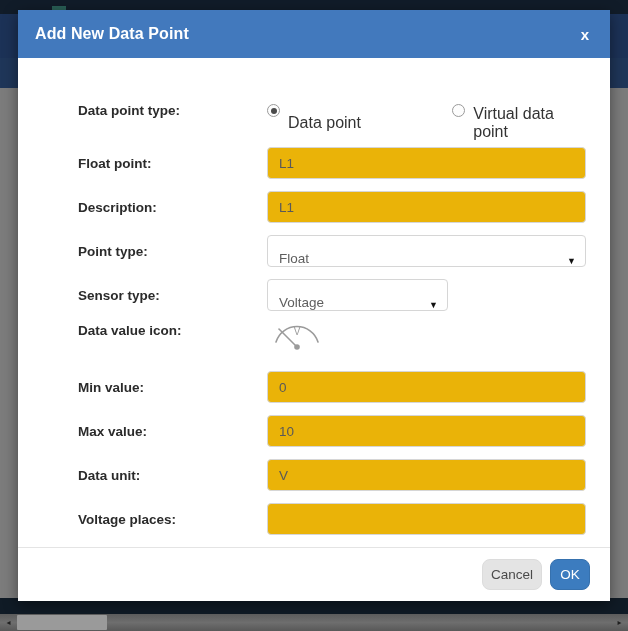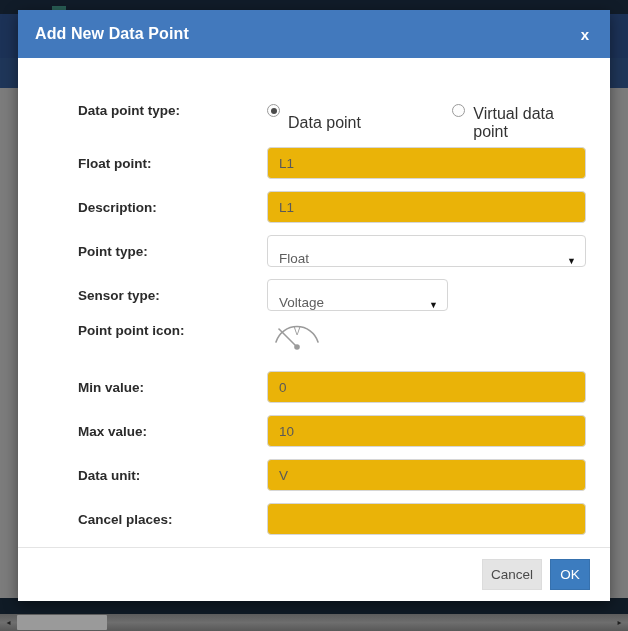--- a/index.html
+++ b/index.html
@@ -238,21 +238,21 @@
     display: flex;
     align-items: center;
     justify-content: flex-end;
     padding-right: 20px;
     gap: 8px;
     box-sizing: border-box;
   }
   .btn {
     font-family: "Liberation Sans", sans-serif;
     font-size: 13.5px;
-    border-radius: 0;
+    border-radius: 8px;
     padding: 7px 5px;
     cursor: pointer;
     border: 1px solid transparent;
     line-height: 1.15;
   }
   .btn-cancel {
     background: #e4e4e4;
     color: #4a4a4a;
     border-color: #dcdcdc;
     min-width: 60px;
@@ -330,21 +330,21 @@
         <div class="form-label">Sensor type:</div>
         <div class="form-control-area">
           <div class="select-wrap narrow">
             <span class="select-value">Voltage</span>
             <span class="select-caret">▼</span>
           </div>
         </div>
       </div>
 
       <div class="form-row icon-row">
-        <div class="form-label">Point point icon:</div>
+        <div class="form-label">Data value icon:</div>
         <div class="form-control-area">
           <svg class="gauge-icon" viewBox="0 0 52 34">
             <path d="M5 25 A22 22 0 0 1 47 25" fill="none" stroke="#9b9b9b" stroke-width="1.6" stroke-linecap="round"></path>
             <line x1="8" y1="12" x2="26" y2="30" stroke="#9b9b9b" stroke-width="1.6" stroke-linecap="round"></line>
             <circle cx="26" cy="30" r="2.8" fill="#9b9b9b"></circle>
             <text x="26" y="18" font-family="Liberation Sans, sans-serif" font-size="10" fill="#9b9b9b" text-anchor="middle">V</text>
           </svg>
         </div>
       </div>
 
@@ -363,21 +363,21 @@
       </div>
 
       <div class="form-row">
         <div class="form-label">Data unit:</div>
         <div class="form-control-area">
           <input class="txt-input" type="text" value="V" style="">
         </div>
       </div>
 
       <div class="form-row">
-        <div class="form-label">Cancel places:</div>
+        <div class="form-label">Voltage places:</div>
         <div class="form-control-area">
           <input class="txt-input" type="text" value="" style="">
         </div>
       </div>
 
     </div>
 
     <div class="modal-footer">
       <button class="btn btn-cancel">Cancel</button>
       <button class="btn btn-ok">OK</button>

